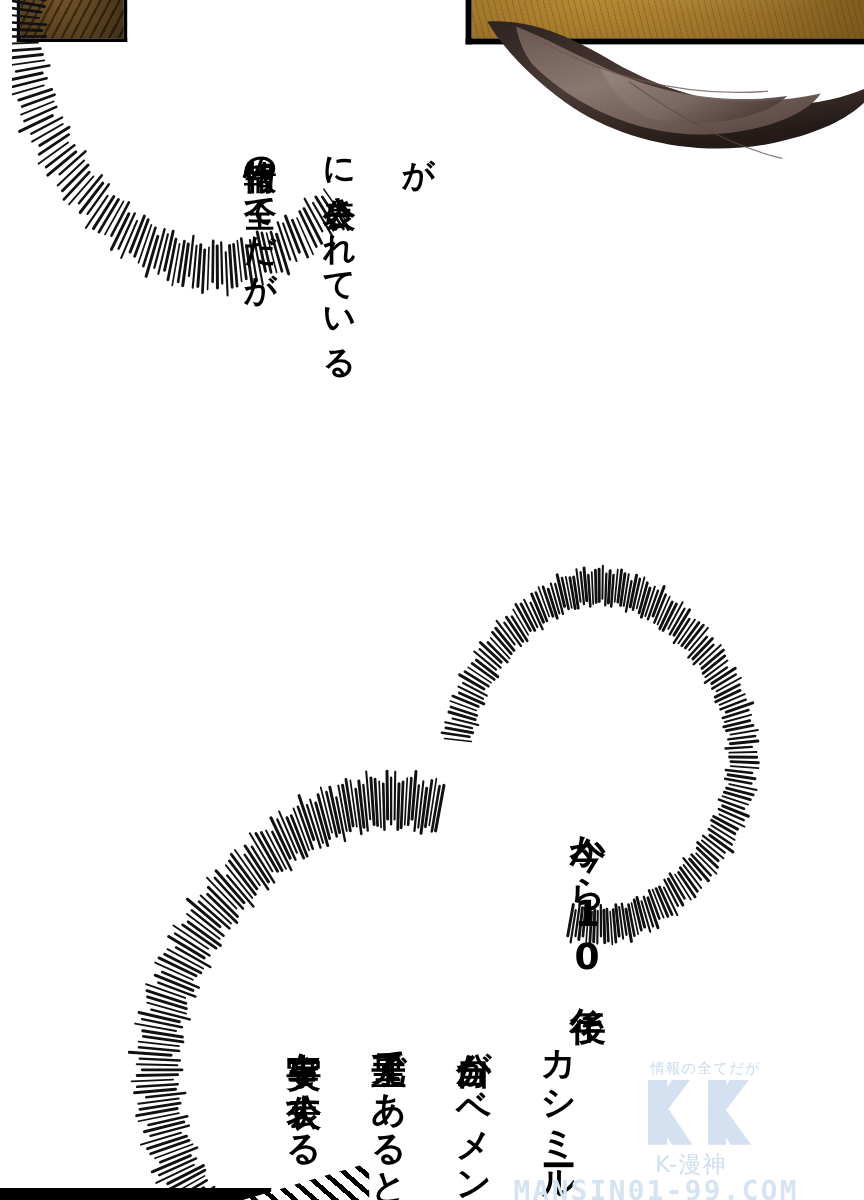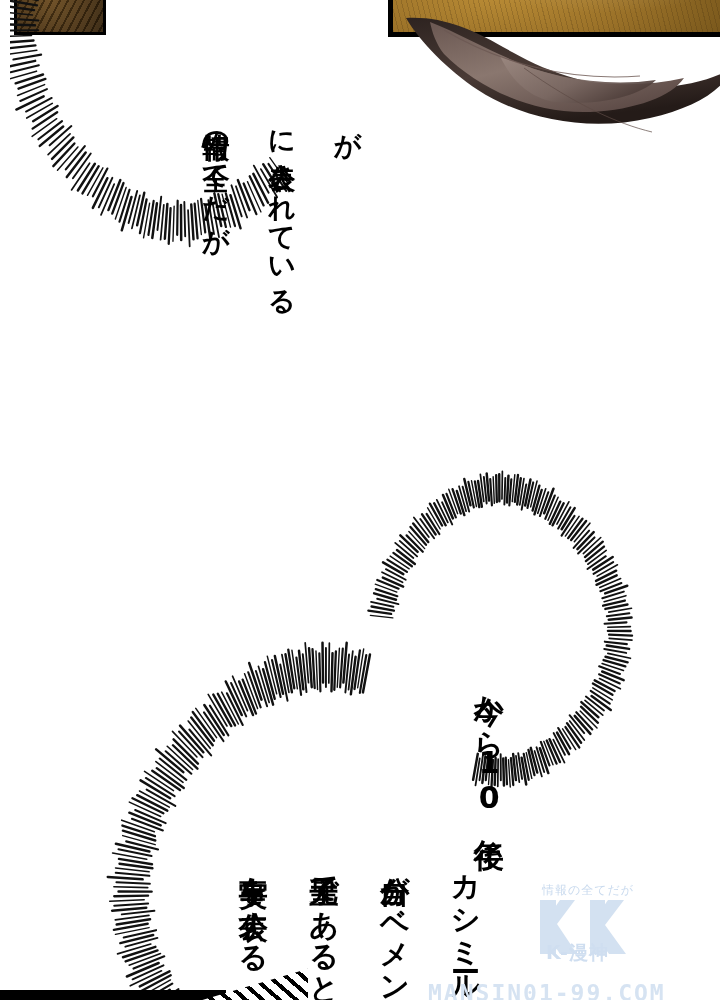--- a/index.html
+++ b/index.html
@@ -147,23 +147,23 @@
   #wm-mark {
     position: absolute;
     left: 14px;
     top: 16px;
     width: 100px;
     height: 62px;
   }
   #wm-name {
     position: absolute;
     left: 26px;
-    top: 60px;
+    top: 78px;
     font-size: 19px;
-    font-weight: 700;
+    font-weight: 400;
     color: #cfdef0;
     font-family: "DejaVu Sans", sans-serif;
     letter-spacing: 1px;
     white-space: nowrap;
     text-align: right;
   }
   #wm-url {
     position: absolute;
     left: -92px;
     top: 100px;

